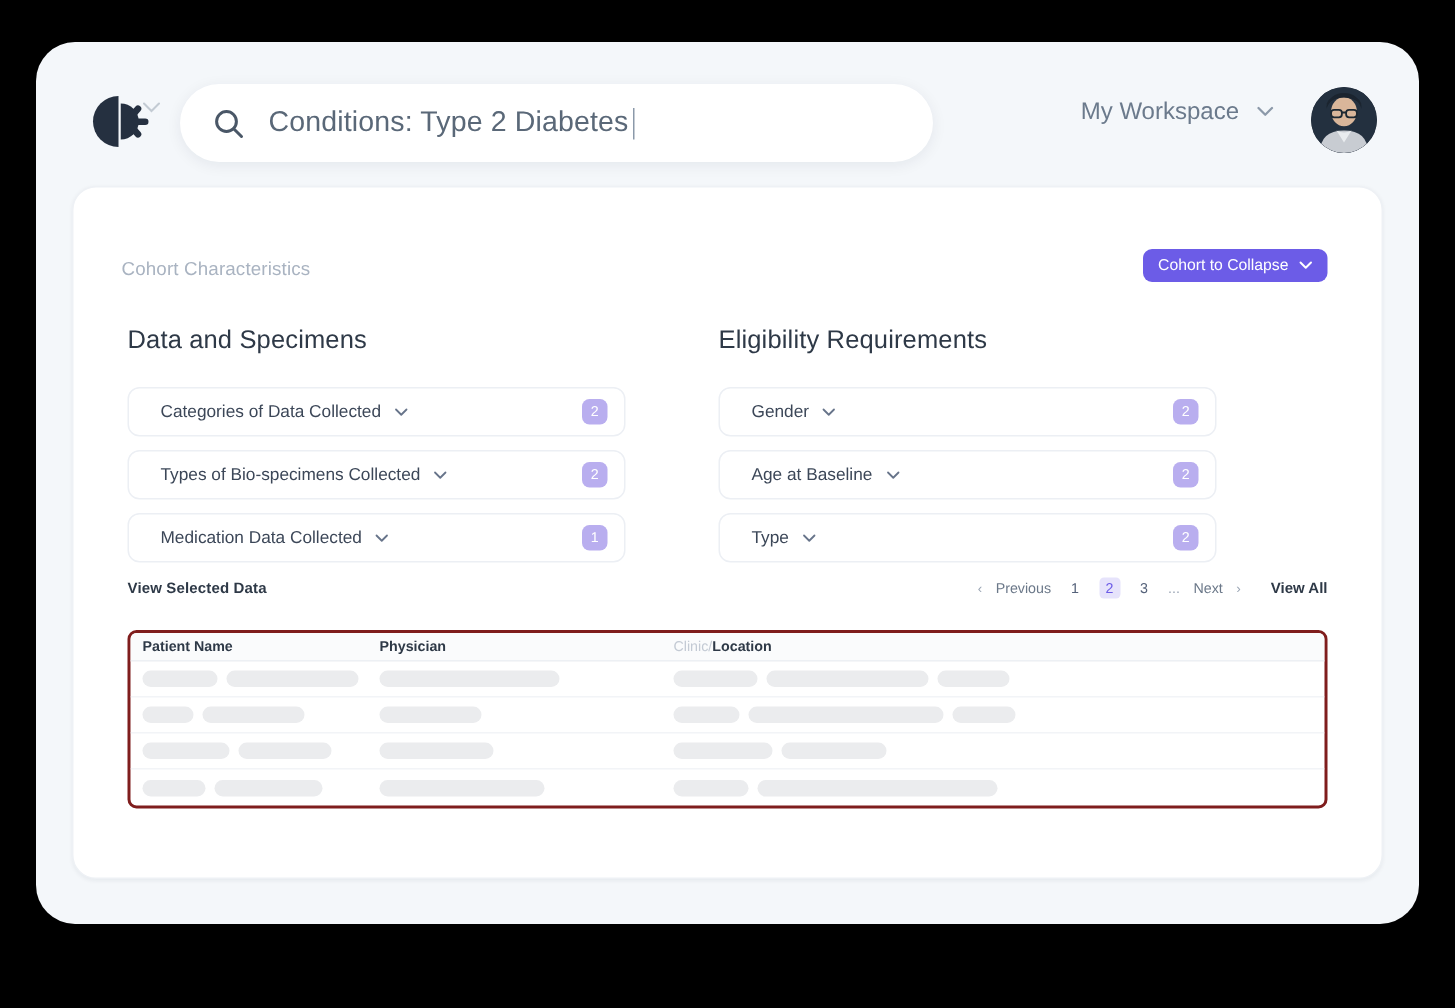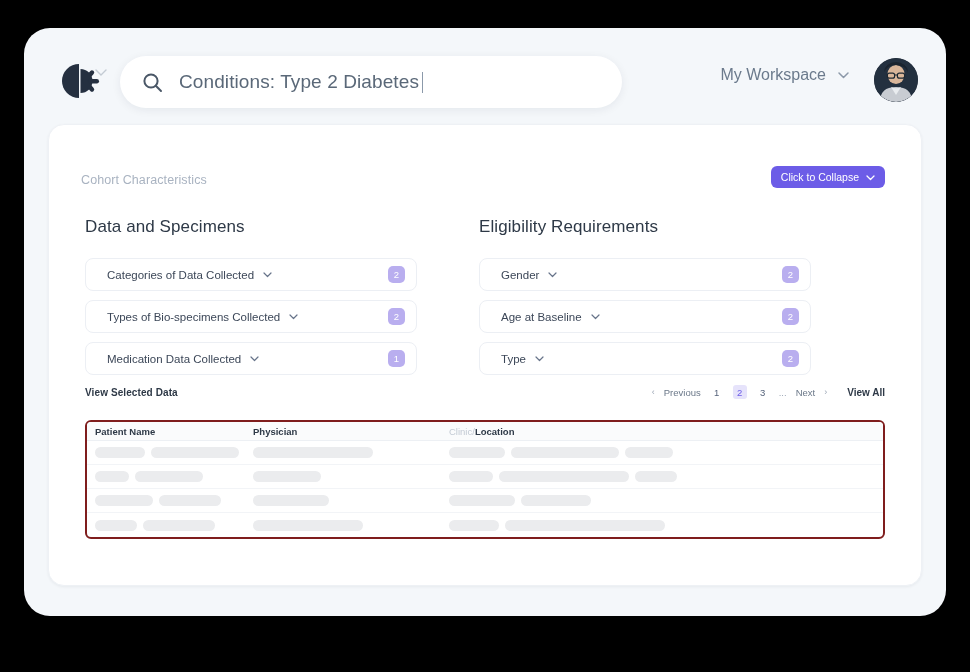--- a/index.html
+++ b/index.html
@@ -403,21 +403,21 @@
           </g>
         </svg>
       </div>
     </div>
 
     <div class="card">
 
       <div class="card-head">
         <span class="cohort-title">Cohort Characteristics</span>
         <div class="collapse-btn">
-          <span>Click to Collapse</span>
+          <span>Cohort to Collapse</span>
           <span>
             <svg width="9" height="6" viewBox="0 0 9 6">
                 <path d="M1 1 L4.5 4.5 L8 1" stroke="#ffffff" stroke-width="1.3" fill="none" stroke-linecap="round" stroke-linejoin="round"></path>
               </svg>
           </span>
         </div>
       </div>
 
       <div class="cols">
 

